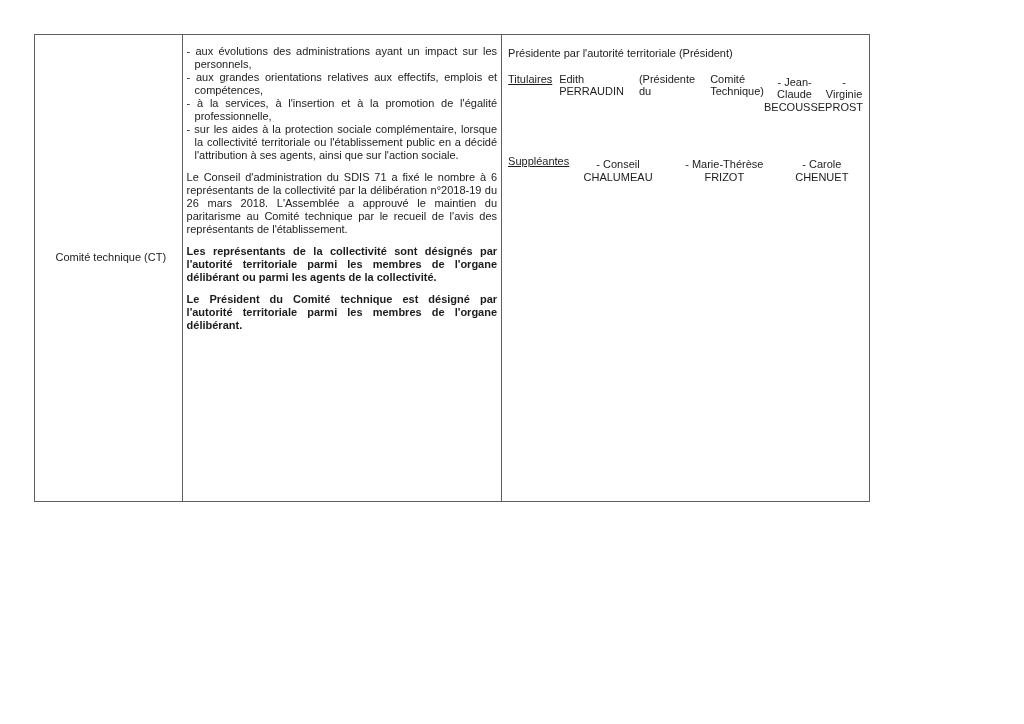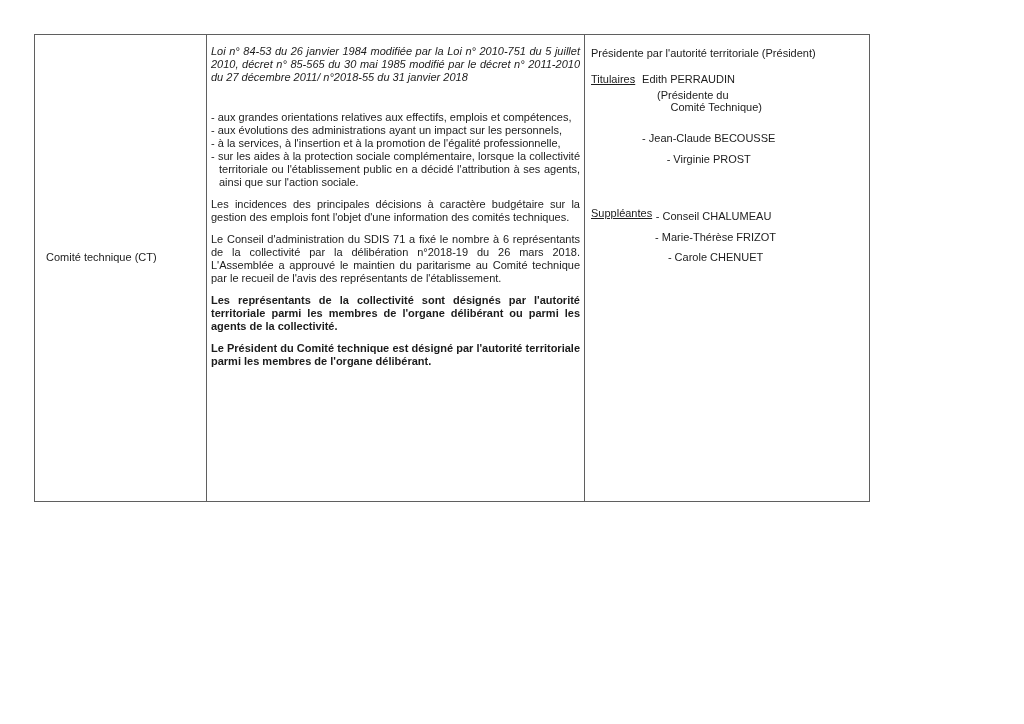--- a/index.html
+++ b/index.html
@@ -23,20 +23,21 @@
     border: 1px solid #5f5f5f;
     background: #ffffff;
   }
   .col { height: 100%; }
   .col-name {
     width: 172px;
     border-right: 1px solid #5f5f5f;
     padding: 216px 6px 0 11px;
     font-size: 11px;
     line-height: 13px;
+    text-align: center;
   }
   .col-desc {
     width: 378px;
     border-right: 1px solid #5f5f5f;
     padding: 10px 4px 0 4px;
     font-size: 11px;
     line-height: 13px;
   }
   .col-desig {
     flex: 1;
@@ -61,49 +62,47 @@
   }
   .para.bold { font-weight: bold; }
   .desig-header { margin-bottom: 13px; }
   .desig-row { display: flex; align-items: flex-start; }
   .desig-row.suppl { margin-top: 37px; }
   .dlabel { text-decoration: underline; white-space: nowrap; }
   .t-label { width: 41px; }
   .s-label { width: 47px; }
   .t-colon { margin-right: 7px; }
   .s-colon { margin-right: 10px; }
-  .names { display: flex; flex-direction: column; }
+  .names { display: flex; flex-direction: row; }
   .names p { margin-bottom: 4px; }
   .names p.note {
     margin: 0 0 0 15px;
     line-height: 12px;
   }
-  .names p.note-last { margin-bottom: 16px; text-align: center; }
+  .names p.note-last { margin-bottom: 16px; }
   .names p.gap { margin-top: 3px; margin-bottom: 5px; text-align: center; }
   .names p.indent { margin-left: 4px; }
 </style>
 </head>
 <body>
 
 <div class="page">
   <div class="ct-table">
 
     <div class="col col-name">
       <div>Comité technique (CT)</div>
     </div>
 
     <div class="col col-desc">
-      <p class="legal">Loi n° 84-53 du 26 janvier 1984 modifiée par la Loi n° 2010-751 du 5 juillet 2010,  décret  n° 85-565  du 30 mai 1985  modifié  par le décret n° 2011-2010 du 27 décembre 2011/ n°2018-55 du 31 janvier 2018</p>
       <div>
+        <p class="li">- aux évolutions des administrations ayant un impact sur les personnels,</p>
         <p class="li">- aux grandes orientations relatives aux effectifs, emplois et compétences,</p>
-        <p class="li">- aux évolutions des administrations ayant un impact sur les personnels,</p>
         <p class="li">- à la services, à l'insertion et à la promotion de l'égalité professionnelle,</p>
         <p class="li">- sur les aides à la protection sociale complémentaire, lorsque la collectivité territoriale ou l'établissement public en a décidé l'attribution à ses agents, ainsi que sur l'action sociale.</p>
       </div>
-      <p class="para">Les incidences des principales décisions à caractère budgétaire sur la gestion des emplois font l'objet d'une information des comités techniques.</p>
       <p class="para">Le Conseil d'administration du SDIS 71 a fixé le nombre à 6 représentants de la collectivité par la délibération n°2018-19 du 26 mars 2018. L'Assemblée a approuvé le maintien du paritarisme au Comité technique par le recueil de l'avis des représentants de l'établissement.</p>
       <p class="para bold">Les représentants de la collectivité sont désignés par l'autorité territoriale parmi les membres de l'organe délibérant ou parmi les agents de la collectivité.</p>
       <p class="para bold">Le Président du Comité technique est désigné par l'autorité territoriale parmi les membres de l'organe délibérant.</p>
     </div>
 
     <div class="col col-desig">
       <p class="desig-header">Présidente par l'autorité territoriale (Président)</p>
 
       <div class="desig-row">
         <span class="dlabel t-label">Titulaires</span>

